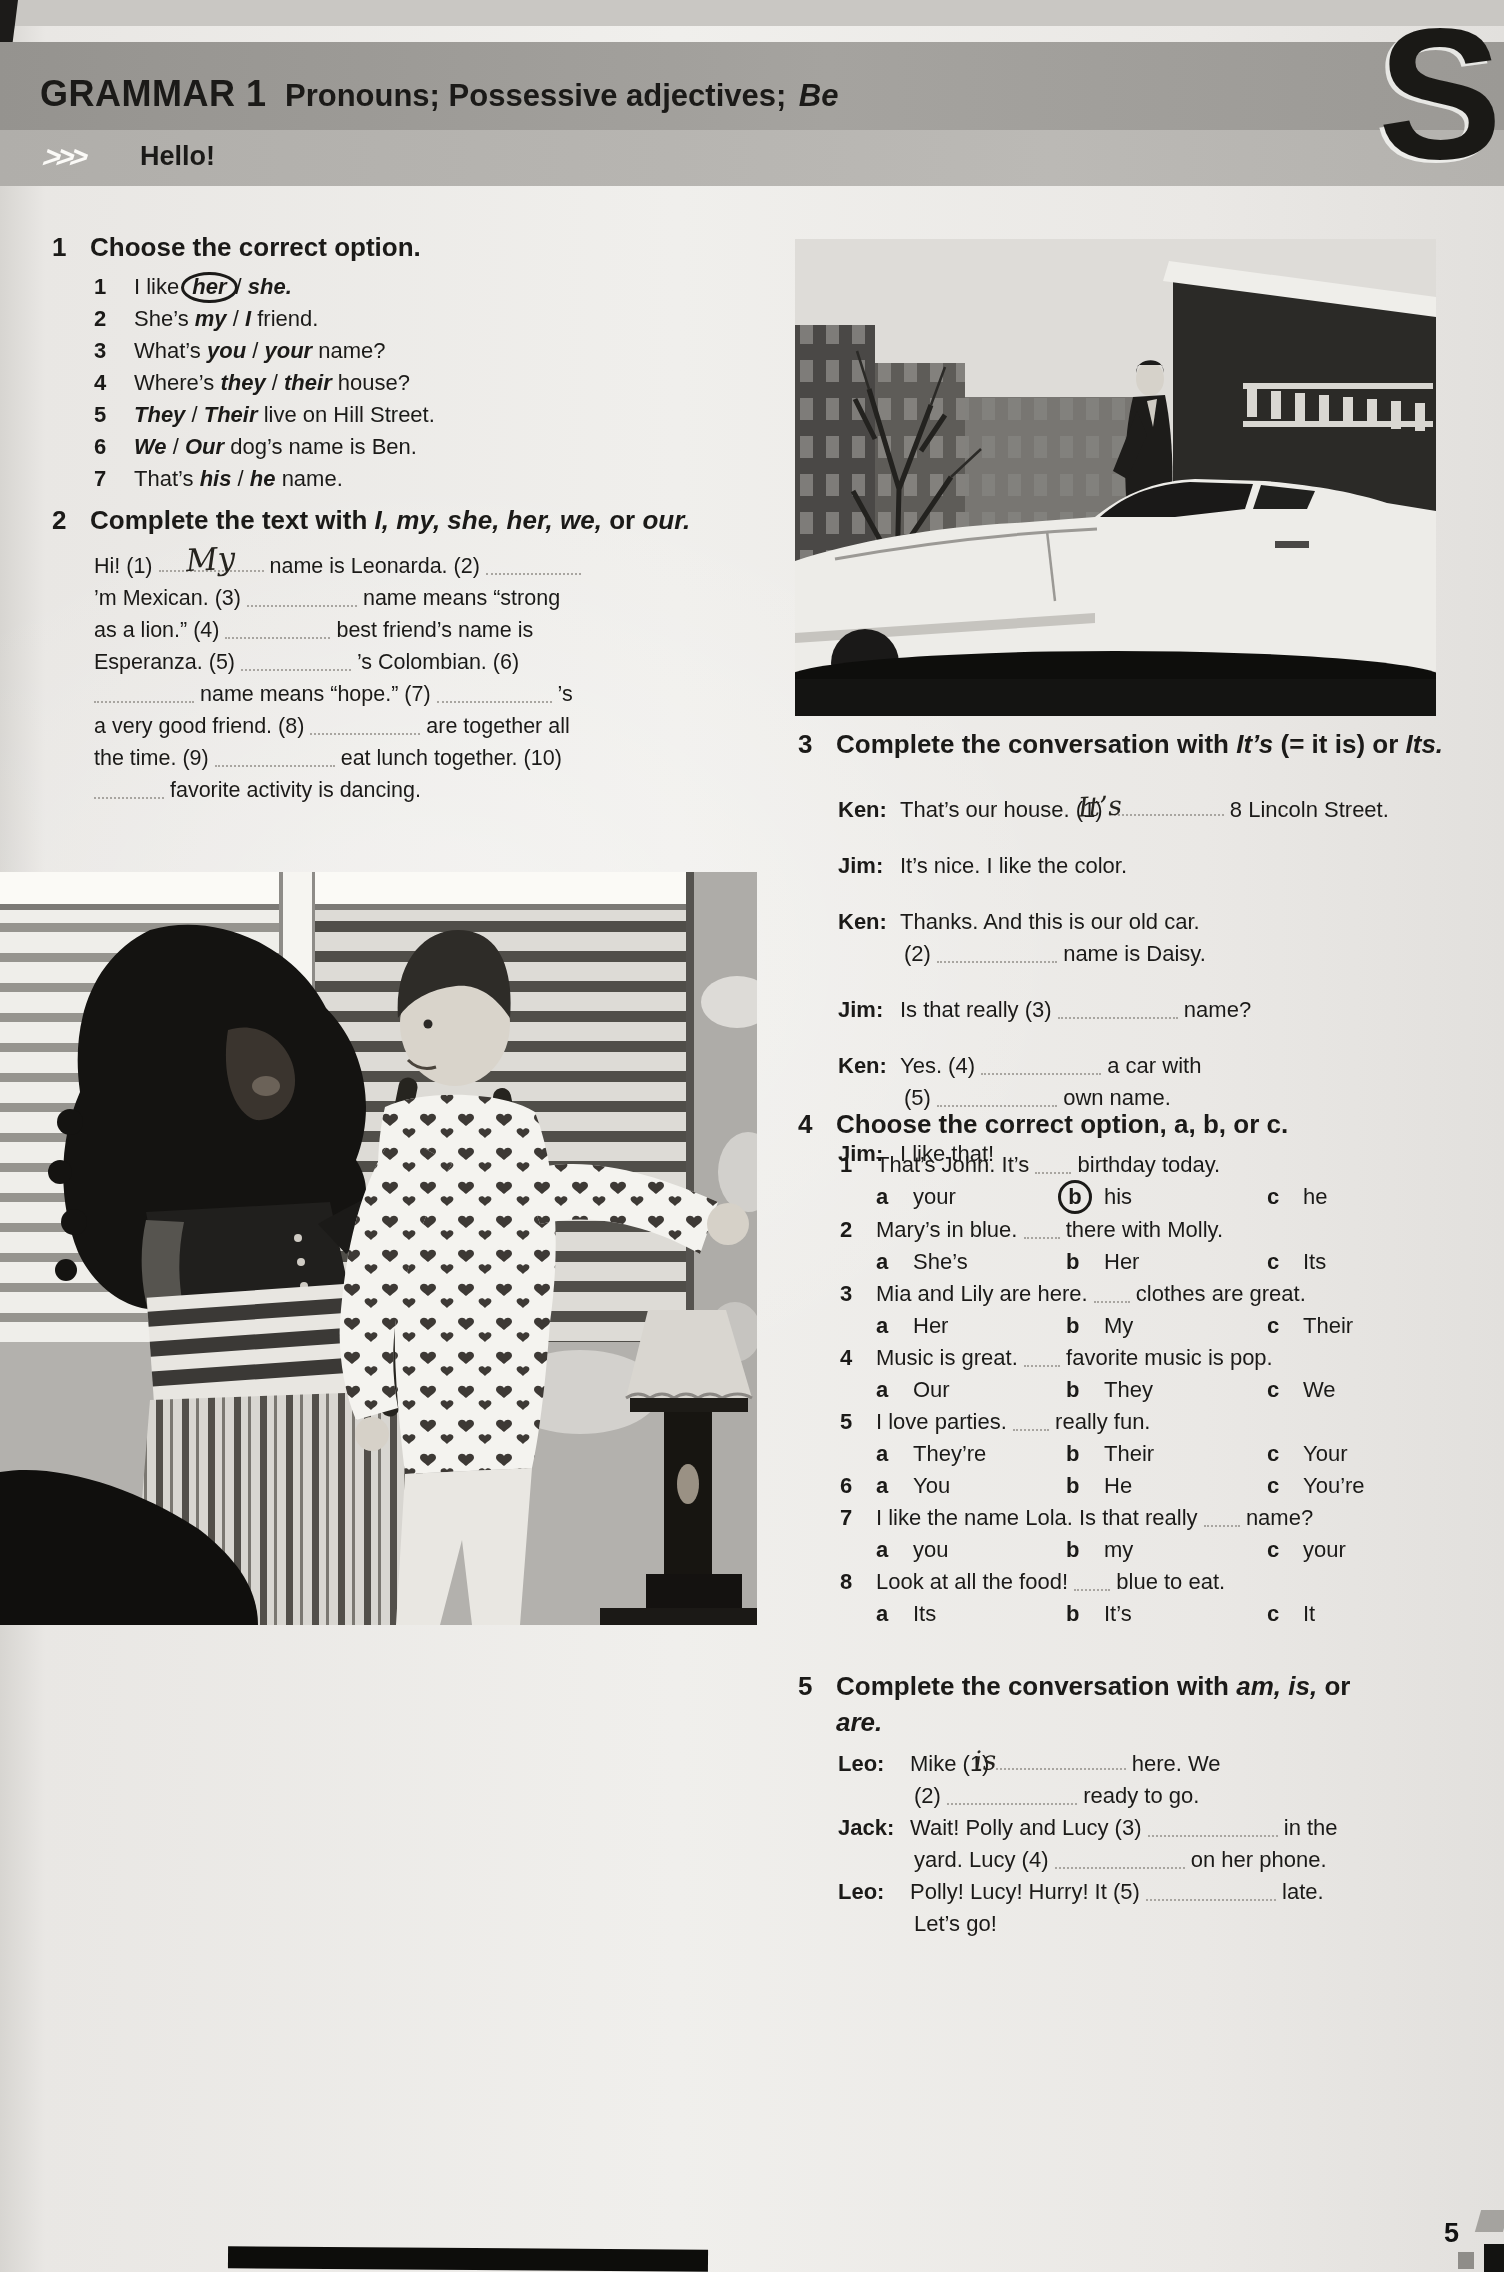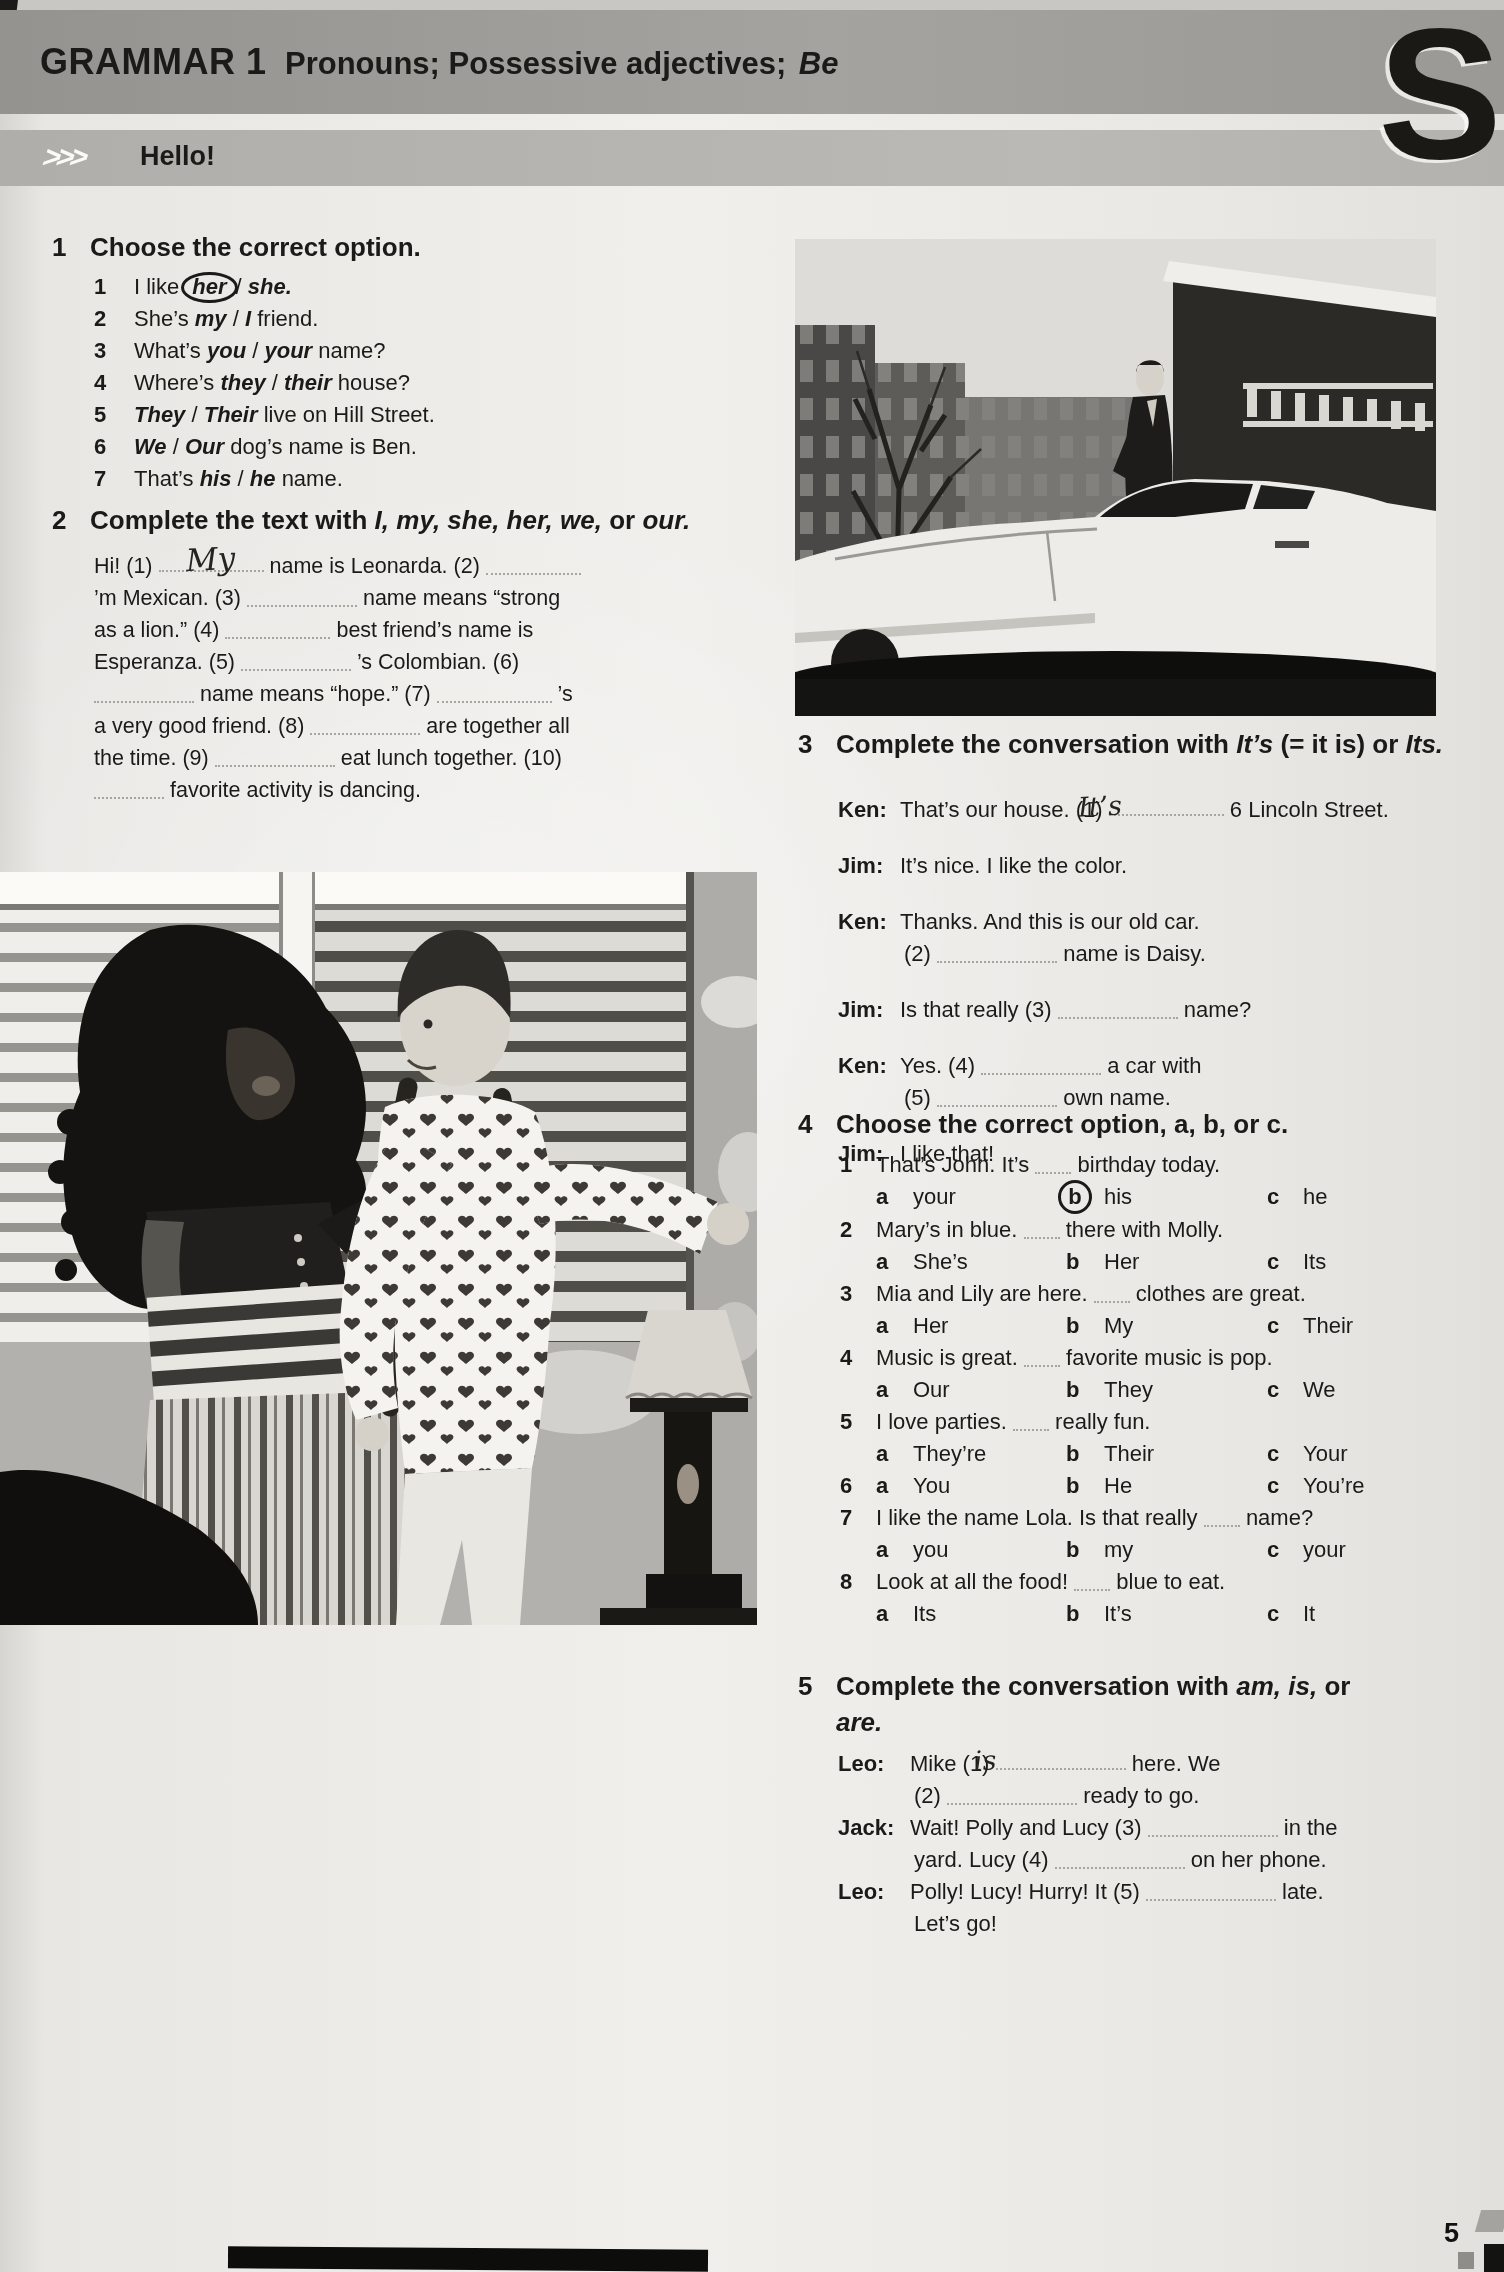--- a/index.html
+++ b/index.html
@@ -6,21 +6,21 @@
   .page{position:relative;width:1504px;height:2272px;overflow:hidden;
     font-family:"Liberation Sans",sans-serif;color:#1b1a18;
     background:
       radial-gradient(ellipse 900px 700px at 30% 42%, rgba(255,255,255,.35), rgba(255,255,255,0) 70%),
       linear-gradient(90deg,#d7d5d1 0,#e9e7e4 3%,#f0efec 45%,#eae8e5 80%,#e2e0dd 100%),
       #edebe8;}
   .top-strip{position:absolute;left:0;top:0;right:0;height:26px;background:#c9c7c3;}
   .corner-tl{position:absolute;left:0;top:0;width:18px;height:100px;background:#1c1b19;
     clip-path:polygon(0 0,100% 0,30% 100%,0 100%);}
   .band{position:absolute;left:0;right:0;}
-  .band-header{top:10px;height:104px;background:linear-gradient(90deg,#95938f,#a5a39f 55%,#9b9995);}
+  .band-header{top:42px;height:104px;background:linear-gradient(90deg,#95938f,#a5a39f 55%,#9b9995);}
   .header-inner{position:absolute;left:40px;top:50%;transform:translateY(-50%);white-space:nowrap;}
   .course{font-size:36px;font-weight:bold;letter-spacing:.5px;}
   .htitle{font-size:31px;font-weight:bold;margin-left:14px;}
   .be{font-style:italic;margin-left:8px;}
   .band-hello{top:130px;height:56px;background:linear-gradient(90deg,#b0aeaa,#bbb9b5 70%,#b4b2ae);}
   .chev{position:absolute;left:44px;top:10px;font-size:30px;font-weight:bold;color:#fbfaf7;
     letter-spacing:-4px;transform:skewX(-18deg);}
   .hello{position:absolute;left:126px;top:11px;font-size:27px;font-weight:bold;margin-left:14px;}
   .big-s{position:absolute;right:2px;top:8px;font-family:"Liberation Sans",sans-serif;
     font-weight:900;font-size:186px;line-height:.92;color:#1a1916;text-shadow:-4px 3px 0 rgba(250,250,248,.8);}
@@ -363,21 +363,21 @@
         <span>Complete the conversation with</span>
         <span class="ti">It’s</span>
         <span>(= it is) or</span>
         <span class="ti">Its.</span>
       </span>
     </div>
     <div class="dialog">
       <p class="dline">
         <span class="sp">Ken:</span><span>That’s our house. (1)</span>
         <span class="blank w115"><span class="hand">It’s</span></span>
-        <span>6 Lincoln Street.</span>
+        <span>8 Lincoln Street.</span>
       </p>
       <p class="dline">
         <span class="sp">Jim:</span><span>It’s nice. I like the color.</span>
       </p>
       <p class="dline">
         <span class="sp">Ken:</span><span>Thanks. And this is our old car.</span><br>
         <span>(2)</span>
         <span class="blank w120"></span>
         <span>name is Daisy.</span>
       </p>

